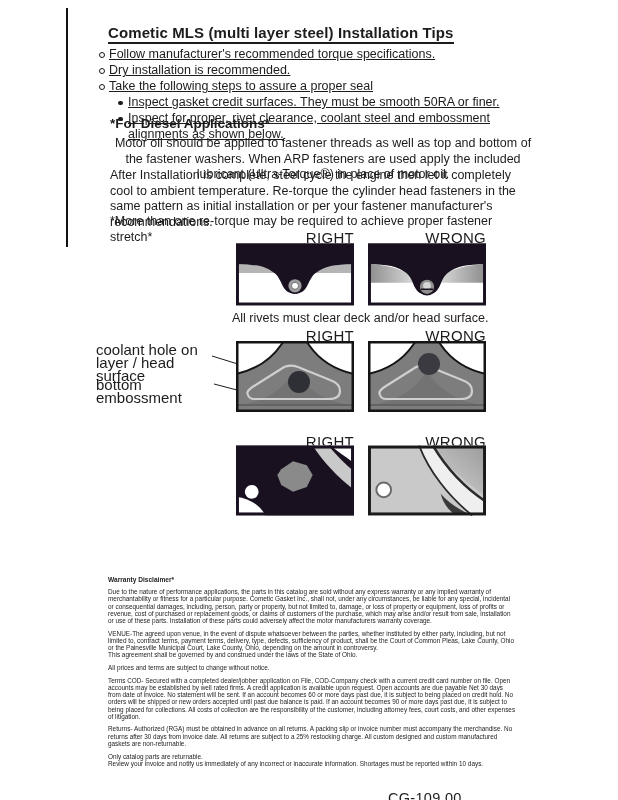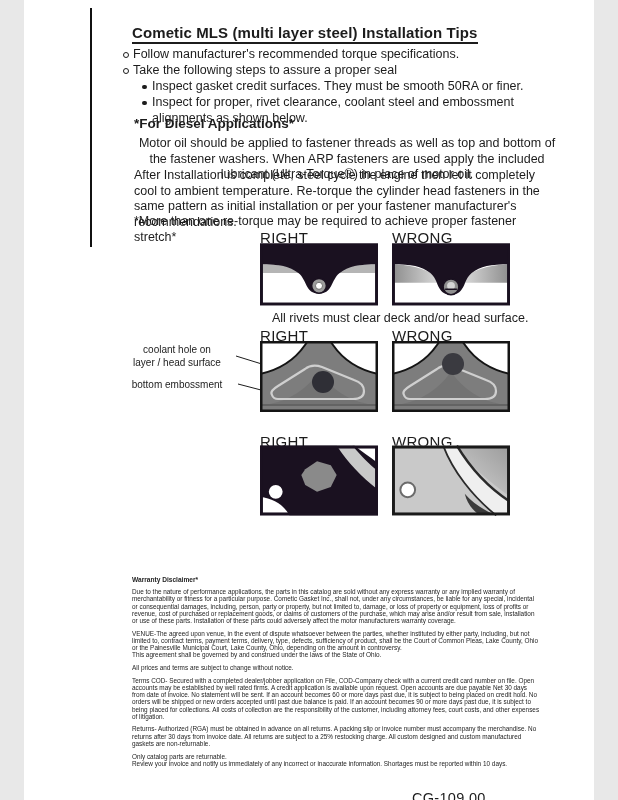--- a/index.html
+++ b/index.html
@@ -1,65 +1,66 @@
 <!DOCTYPE html>
 <html><head>
 <meta charset="utf-8">
 <style>
   html,body{margin:0;padding:0;background:#e8e8e8;}
   .page{
-    position:relative;width:570px;height:800px;background:#ffffff;
+    position:relative;width:618px;height:800px;background:#ffffff;
     font-family:"Liberation Sans","DejaVu Sans",sans-serif;color:#1c1c1c;
     overflow:hidden;margin:0 auto;
   }
   .left-rule{position:absolute;left:66px;top:8px;width:2px;height:239px;background:#111;}
   .title{
     position:absolute;left:108px;top:24px;font-size:15px;font-weight:bold;
     border-bottom:2px solid #1c1c1c;padding-bottom:1px;letter-spacing:.1px;white-space:nowrap;
   }
-  .tips{position:absolute;left:97px;top:46px;width:445px;font-size:12.5px;line-height:16px;}
+  .tips{position:absolute;left:97px;top:46px;width:445px;font-size:12.5px;line-height:16px;text-decoration:underline;}
   .tip{position:relative;}
   .tip.lvl1{padding-left:12px;}
   .tip.lvl2{padding-left:31px;}
   .tip.lvl1::before{
     content:"";position:absolute;left:2px;top:6px;width:4px;height:4px;
     border:1px solid #1c1c1c;border-radius:50%;
   }
   .tip.lvl2::before{
     content:"";position:absolute;left:21px;top:6.5px;width:4.5px;height:4.5px;
     background:#1c1c1c;border-radius:50%;
   }
   .diesel-heading{position:absolute;left:110px;top:116px;font-size:13.5px;font-weight:bold;}
   .para{position:absolute;left:110px;width:426px;font-size:12.5px;line-height:15.5px;}
   .p1{top:136px;text-align:center;} .p2{top:168px;} .p3{top:214px;}
-  .fig-hdr{position:absolute;width:118px;text-align:left;font-size:15px;letter-spacing:.3px;}
+  .fig-hdr{position:absolute;width:118px;text-align:right;font-size:15px;letter-spacing:.3px;}
   .panel{position:absolute;width:118px;height:63px;}
   .panel svg{display:block;width:100%;height:100%;}
   .panel.tall{height:71px;}
   .fig-caption{position:absolute;font-size:12.5px;line-height:15px;}
-  .callout{position:absolute;left:96px;width:114px;text-align:center;font-size:10px;line-height:13px;}
+  .callout{position:absolute;left:96px;width:114px;text-align:left;font-size:15px;line-height:13px;}
   .leader-overlay{position:absolute;left:96px;top:340px;width:290px;height:75px;pointer-events:none;}
   .disclaimer{position:absolute;left:108px;top:576px;width:408px;font-size:6.4px;line-height:7.2px;color:#242424;}
   .disclaimer .d-head{font-weight:bold;font-size:6.6px;margin:0 0 5px 0;}
   .disclaimer p{margin:5.5px 0 0 0;}
   .disclaimer p.joined{margin-top:0;}
   .disclaimer p.first{margin-top:0;}
   .footer-code{position:absolute;left:388px;top:790px;font-size:14.5px;letter-spacing:.3px;}
 </style>
 </head>
 <body>
 
 <div class="page">
 
   <div class="left-rule"></div>
 
   <div class="title">Cometic MLS (multi layer steel) Installation Tips</div>
 
   <div class="tips">
     <div class="tip lvl1">Follow manufacturer's recommended torque specifications.</div>
+    <div class="tip lvl1">Dry installation is recommended.</div>
     <div class="tip lvl1">Take the following steps to assure a proper seal</div>
     <div class="tip lvl2">Inspect gasket credit surfaces.  They must be smooth 50RA or finer.</div>
     <div class="tip lvl2">Inspect for proper, rivet clearance, coolant steel and embossment alignments as shown below.</div>
   </div>
 
   <div class="diesel-heading">*For Diesel Applications*</div>
   <div class="para p1">Motor oil should be applied to fastener threads as well as top and bottom of the fastener washers. When ARP fasteners are used apply the included lubricant (Ultra-Torque®) in place of motor oil.</div>
   <div class="para p2">After Installation is complete, steel cycle the engine then let it completely cool to ambient temperature. Re-torque the cylinder head fasteners in the same pattern as initial installation or per your fastener manufacturer's recommendations.</div>
   <div class="para p3">*More than one re-torque may be required to achieve proper fastener stretch*</div>
 
@@ -94,21 +95,21 @@
       <path d="M2,21 C24,22 38,27 48,36 L50,40 L2,40 Z" fill="url(#gwL)"></path>
       <path d="M118,21 C96,22 82,27 72,36 L70,40 L118,40 Z" fill="url(#gwR)"></path>
       <path d="M0,0 H120 V21 C100,21 90,23 81,30 C72,37 75,52 60,52 C45,52 48,37 39,30 C30,23 20,21 0,21 Z" fill="#1a1120"></path>
       <circle cx="60" cy="44" r="8" fill="#8f8f8f" stroke="#1a1120" stroke-width="1.5"></circle>
       <circle cx="60" cy="43" r="4" fill="#d6d6d6"></circle>
       <line x1="54" y1="46.5" x2="66" y2="46.5" stroke="#1a1120" stroke-width="1.5"></line>
       <rect x="1.5" y="1.5" width="117" height="60" fill="none" stroke="#1a1120" stroke-width="3"></rect>
     </svg>
   </div>
 
-  <div class="fig-caption" style="left:248px;top:311px;">All rivets must clear deck and/or head surface.</div>
+  <div class="fig-caption" style="left:232px;top:311px;">All rivets must clear deck and/or head surface.</div>
 
   <div class="fig-hdr" style="left:236px;top:327px;">RIGHT</div>
   <div class="fig-hdr" style="left:368px;top:327px;">WRONG</div>
 
   <div class="callout" style="top:343px;">
     <div>coolant hole on</div>
     <div>layer / head surface</div>
   </div>
   <div class="callout" style="top:378px;">bottom embossment</div>
 

